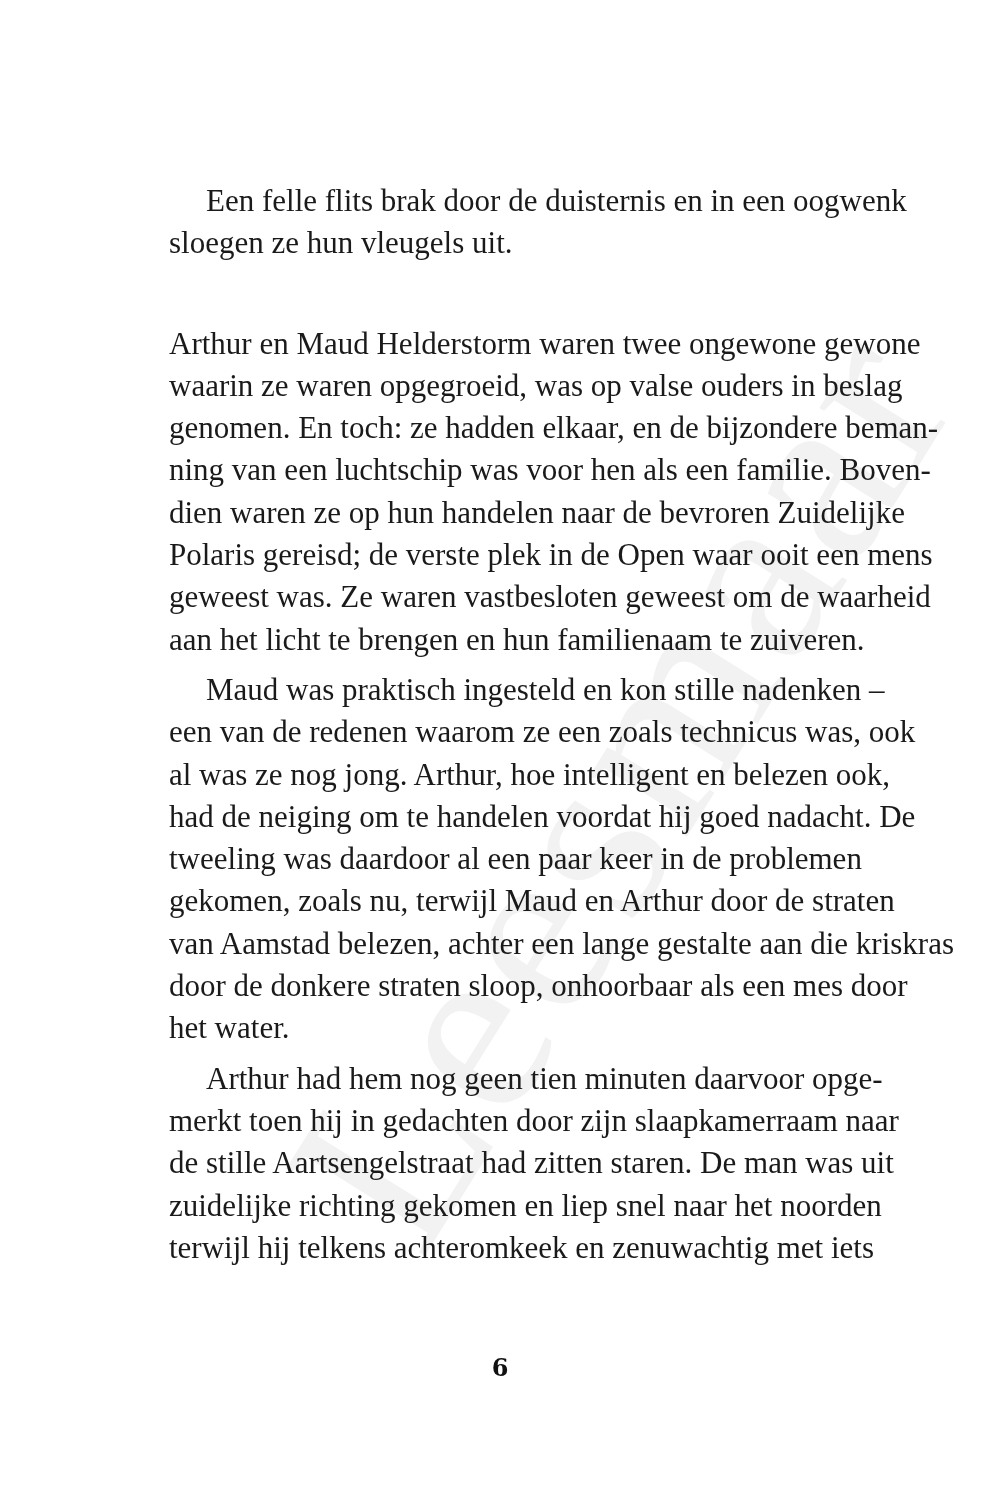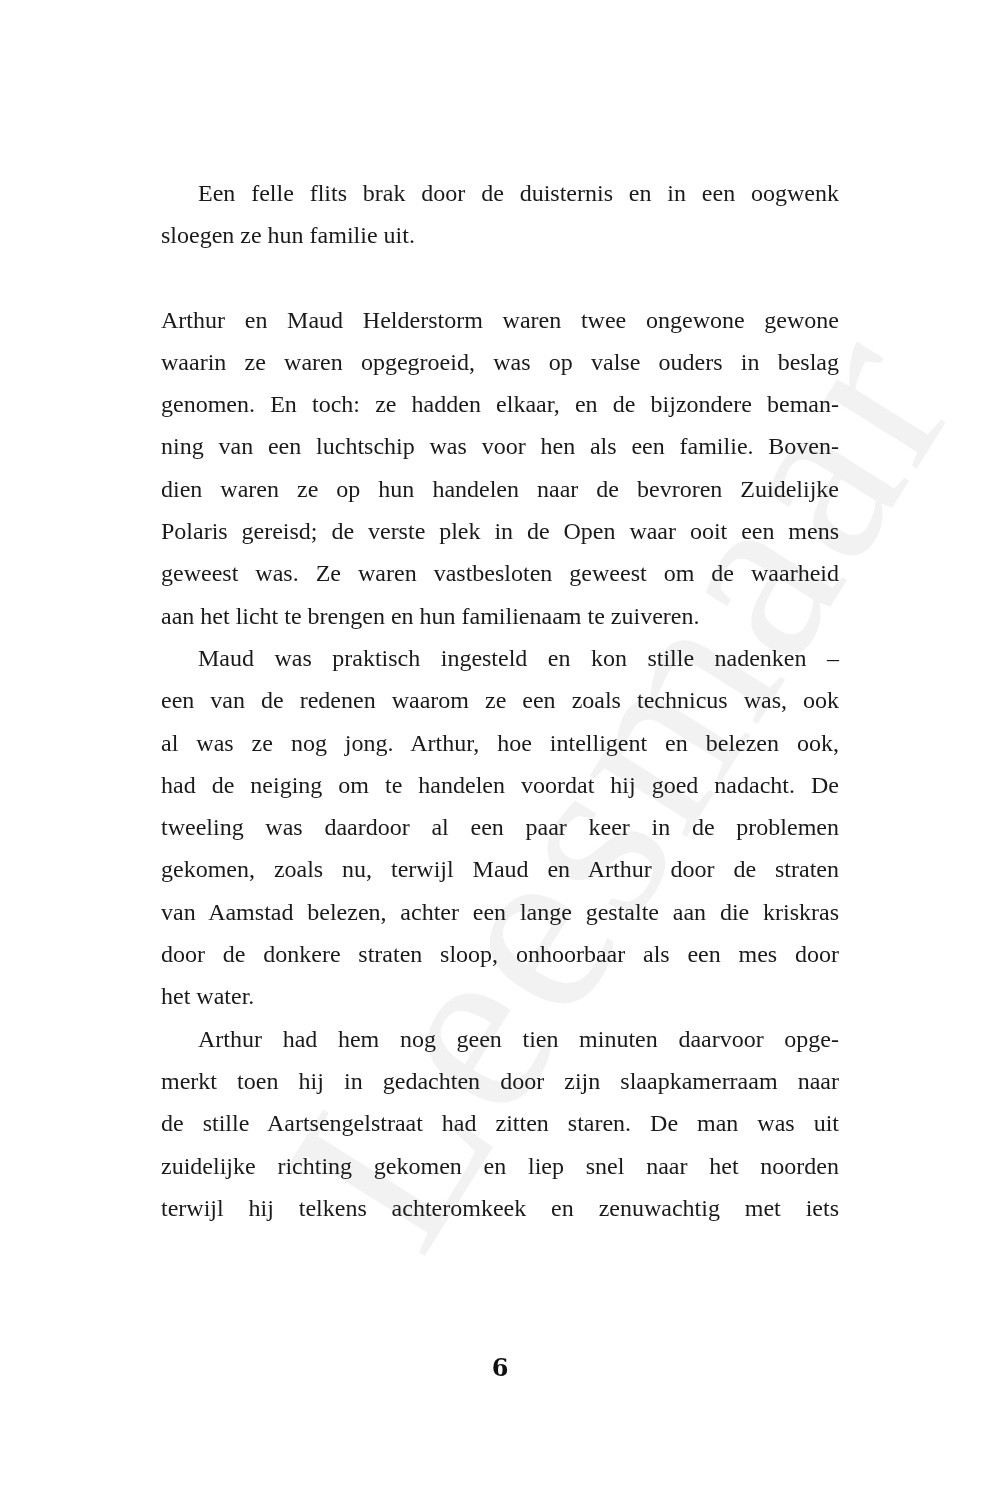--- a/index.html
+++ b/index.html
@@ -33,22 +33,22 @@
       user-select: none;
     }
     .page {
       position: absolute;
       left: 161px;
       top: 172px;
       width: 678px;
       z-index: 1;
     }
     .para {
-      margin: 0;
-      font-size: 24px;
+      margin: 8px;
+      font-size: 31px;
       line-height: 42.3px;
       text-align: justify;
       text-align-last: left;
       hyphens: manual;
     }
     .section-break {
       height: 42px;
     }
     .line {
       display: block;
@@ -76,21 +76,21 @@
     }
   </style>
 </head>
 <body>
 
 <div class="watermark">Leesmaar</div>
 
 <div class="page">
   <p class="para">
     <span class="line first-indent">Een felle flits brak door de duisternis en in een oogwenk</span>
-    <span class="line last">sloegen ze hun familie uit.</span>
+    <span class="line last">sloegen ze hun vleugels uit.</span>
   </p>
 
   <div class="section-break"></div>
 
   <p class="para">
     <span class="line">Arthur en Maud Helderstorm waren twee ongewone gewone</span>
     <span class="line">waarin ze waren opgegroeid, was op valse ouders in beslag</span>
     <span class="line">genomen. En toch: ze hadden elkaar, en de bijzondere beman-</span>
     <span class="line">ning van een luchtschip was voor hen als een familie. Boven-</span>
     <span class="line">dien waren ze op hun handelen naar de bevroren Zuidelijke</span>

